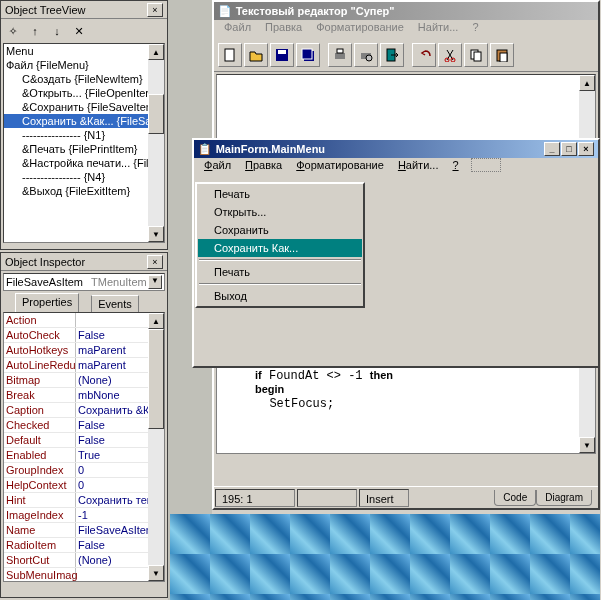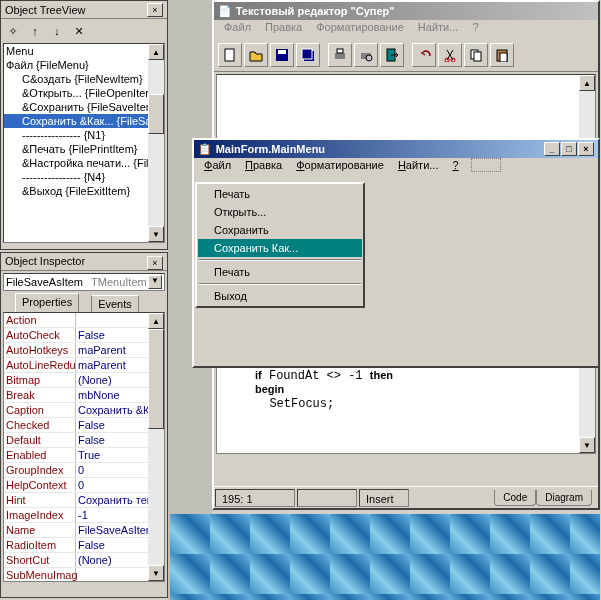--- a/index.html
+++ b/index.html
@@ -18,21 +18,21 @@
 .tv-body { background: #fff; height: 200px; overflow: hidden; border: 1px solid #808080; border-top-color: #404040; border-left-color: #404040; margin: 0 2px; position: relative; }
 .tv-item { padding: 1px 2px; white-space: nowrap; color: #000; cursor: default; }
 .tv-item.indent1 { padding-left: 18px; }
 .tv-item.sel { background: #316ac5; color: #fff; }
 .scroll-v { position: absolute; right: 0; top: 0; bottom: 0; width: 16px; background: #e8e8e8; }
 .scroll-btn { height: 16px; background: #d4d0c8; border: 1px solid #fff; border-right-color: #404040; border-bottom-color: #404040; display: flex; align-items: center; justify-content: center; font-size: 8px; }
 .scroll-thumb { position: absolute; left: 0; right: 0; height: 40px; top: 50px; background: #d4d0c8; border: 1px solid #fff; border-right-color: #404040; border-bottom-color: #404040; }
 
 
 #inspector { position: absolute; left: 0; top: 252px; width: 168px; height: 346px; border: 1px solid #404040; background: #d4d0c8; }
-#inspector .titlebar { background: #d4d0c8; color: #000; border-bottom: 1px solid #808080; font-weight: normal; align-items: flex-end; }
+#inspector .titlebar { background: #d4d0c8; color: #000; border-bottom: 1px solid #808080; font-weight: normal; }
 .combo { margin: 2px; height: 18px; background: #fff; border: 1px solid #808080; border-top-color: #404040; display: flex; align-items: center; padding: 0 2px; }
 .combo .dd { margin-left: auto; width: 14px; height: 14px; background: #d4d0c8; border: 1px solid #fff; border-right-color: #404040; border-bottom-color: #404040; font-size: 8px; text-align: center; }
 .tabs { display: flex; margin: 2px 2px 0 2px; }
 .tab { padding: 2px 6px; border: 1px solid #808080; border-bottom: none; background: #d4d0c8; cursor: pointer; margin-left: 12px; }
 .tab.active { background: #d4d0c8; border-top-color: #fff; border-left-color: #fff; position: relative; z-index: 2; }
 .tab:not(.active) { margin-top: 2px; border-top-color: #fff; border-left-color: #808080; }
 .props { margin: 0 2px 2px 2px; background: #fff; border: 1px solid #808080; border-top-color: #404040; height: 270px; overflow: hidden; position: relative; }
 .prop-row { display: flex; border-bottom: 1px solid #e8e8e8; min-height: 15px; }
 .prop-name { width: 72px; padding: 1px 2px; color: #800000; border-right: 1px solid #c0c0c0; }
 .prop-val { flex: 1; padding: 1px 2px; color: #000080; white-space: nowrap; overflow: hidden; }

